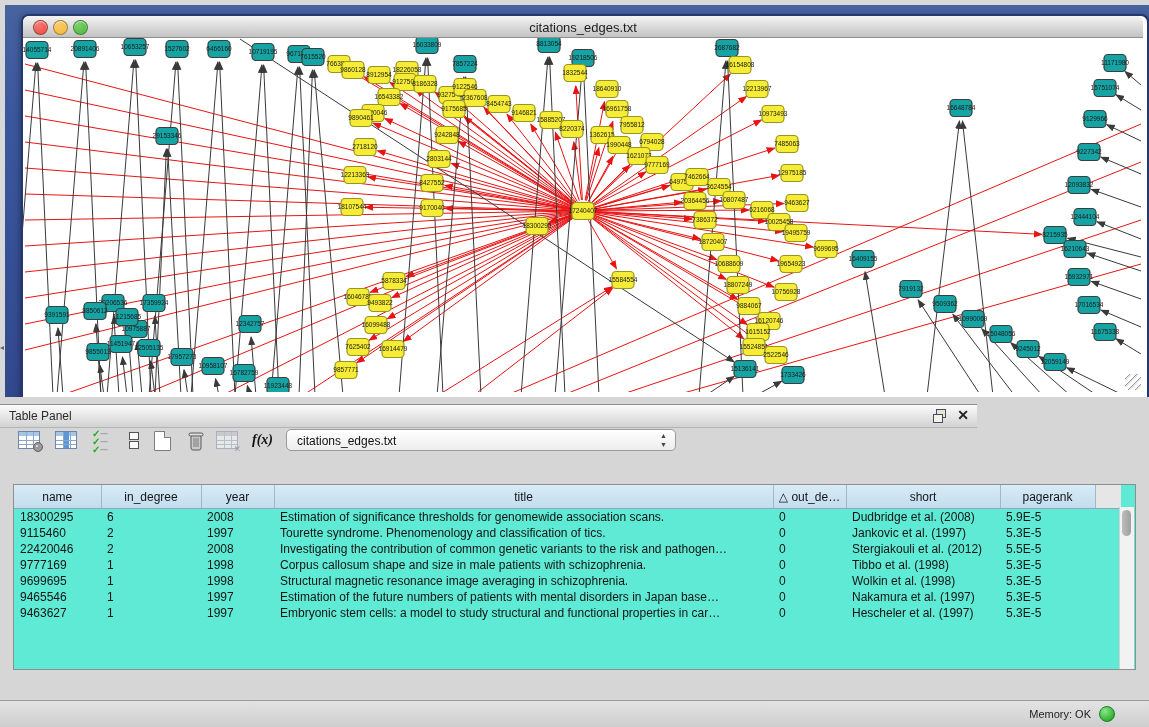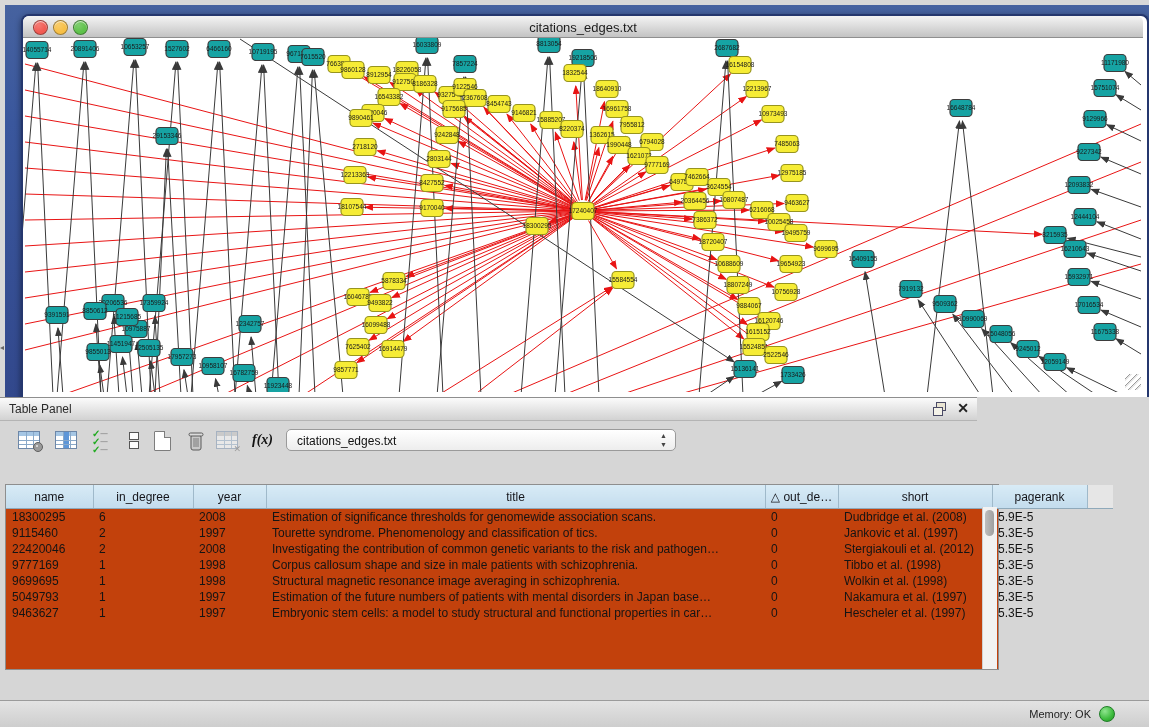--- a/index.html
+++ b/index.html
@@ -16,21 +16,21 @@
   #titlebar{left:0;top:0;width:1120px;height:21px;border-radius:6px 6px 0 0;
             background:linear-gradient(180deg,#f4f4f4,#d9d9d9 55%,#c3c3c3);border-bottom:1px solid #8f8f8f}
   .tl{width:13px;height:13px;border-radius:50%;top:4px;box-shadow:inset 0 1px 1px rgba(255,255,255,.7)}
   #win-title{width:100%;text-align:center;top:4px;font-size:13px;color:#1c1c1c}
   #graph-wrap{left:0;top:22px;width:1120px;height:354px;overflow:hidden;background:#fff}
   #resize-grip{right:2px;bottom:2px;width:16px;height:16px;
      background:repeating-linear-gradient(135deg,transparent 0 3px,#9a9a9a 3px 4px,#e8e8e8 4px 5px)}
 
   
   #table-panel{left:0;top:397px;width:1149px;height:303px;background:#d6d6d6}
-  #tp-header{left:0;top:0;width:977px;height:22px;border-top:1px solid #8e8e8e;border-bottom:1px solid #b4b4b4;
+  #tp-header{left:0;top:7px;width:977px;height:22px;border-top:1px solid #8e8e8e;border-bottom:1px solid #b4b4b4;
              background:linear-gradient(180deg,#fbfbfb,#d2d2d2)}
   #tp-title{left:9px;top:4px;font-size:12px;color:#2b2b2b}
   #tp-float{right:30px;top:4px;width:14px;height:13px}
   #tp-float .sq{position:absolute;border:1px solid #4a4a66;background:#e9e4d2}
   #tp-close{right:8px;top:2px;font-size:14px;font-weight:bold;color:#222;cursor:default}
   #toolbar{left:14px;top:32px;width:1120px;height:30px}
   .tb-ic{position:absolute;top:2px}
   .grid-ic{width:20px;height:16px;border:1px solid #6d87a8;background:
       linear-gradient(180deg,#aecdе8,#aecde8) , #fff;background:#fff}
   .grid-ic .hd{position:absolute;left:0;top:0;width:100%;height:4px;background:#a5c6e4}
@@ -44,21 +44,21 @@
   .check-ic .bar{color:#888;font-weight:normal}
   .rows-ic .b{position:absolute;left:3px;width:8px;height:6px;border:1px solid #555;background:#fdfdfd}
   .doc-ic{width:15px;height:18px;background:#fff;border:1px solid #7d7d7d;border-radius:1px}
   .doc-ic:before{content:"";position:absolute;right:-1px;top:-1px;width:6px;height:6px;
       background:#d6d6d6;border-left:1px solid #7d7d7d;border-bottom:1px solid #7d7d7d}
   .fx-ic{font-family:"Liberation Serif",serif;font-style:italic;font-weight:bold;font-size:14px;color:#111}
   #table-combo{left:272px;top:0;width:390px;height:22px;border:1px solid #9a9a9a;border-radius:5px;
       background:linear-gradient(180deg,#ffffff,#ededed);font-size:12px;color:#111;line-height:22px;padding-left:10px;box-sizing:border-box}
   #combo-arrows{position:absolute;right:8px;top:1px;font-size:7px;line-height:9px;color:#444;text-align:center}
 
-  #data-table{left:5px;top:87px;width:994px;height:186px;background:#c2410c;border:1px solid #8e8e8e;box-sizing:border-box}
+  #data-table{left:13px;top:87px;width:1123px;height:186px;background:#5eead4;border:1px solid #8e8e8e;box-sizing:border-box}
   table{border-collapse:collapse;table-layout:fixed;width:1107px;font-size:12px;color:#141414}
   th{height:21px;background:linear-gradient(180deg,#d8ebf6,#c3dced);border-right:1px solid #9fb9ca;
      border-bottom:1px solid #8fa9ba;font-weight:normal;font-size:12px;color:#15151a;overflow:hidden;white-space:nowrap}
   td{height:16px;line-height:16px;padding:0 0 0 6px;overflow:hidden;white-space:nowrap;text-overflow:clip}
   #vscroll{position:absolute;right:1px;top:22px;width:14px;height:162px;background:#f2f2f2;border-left:1px solid #d0d0d0}
   #vthumb{position:absolute;left:2px;top:3px;width:9px;height:26px;border-radius:5px;background:linear-gradient(90deg,#bdbdbd,#9f9f9f)}
 
   #tabs{left:0;top:276px;width:1149px;height:24px;text-align:center}
   #seg{display:inline-block;border:1px solid #9b9b9b;border-radius:5px;overflow:hidden;background:#fff;height:20px}
   .seg-btn{display:inline-block;height:20px;line-height:20px;padding:0 14px;font-size:12px;color:#1a1a1a;border-right:1px solid #b9b9b9;vertical-align:top}
@@ -629,21 +629,21 @@
             <td>9699695</td>
             <td>1</td>
             <td>1998</td>
             <td>Structural magnetic resonance image averaging in schizophrenia.</td>
             <td>0</td>
             <td>Wolkin et al. (1998)</td>
             <td>5.3E-5</td>
             <td></td>
           </tr>
           <tr>
-            <td>5049793</td>
+            <td>9465546</td>
             <td>1</td>
             <td>1997</td>
             <td>Estimation of the future numbers of patients with mental disorders in Japan base…</td>
             <td>0</td>
             <td>Nakamura et al. (1997)</td>
             <td>5.3E-5</td>
             <td></td>
           </tr>
           <tr>
             <td>9463627</td>

